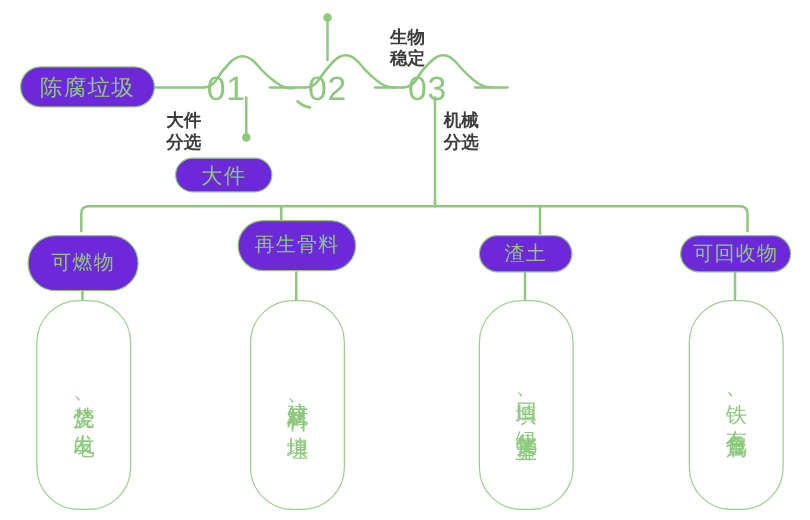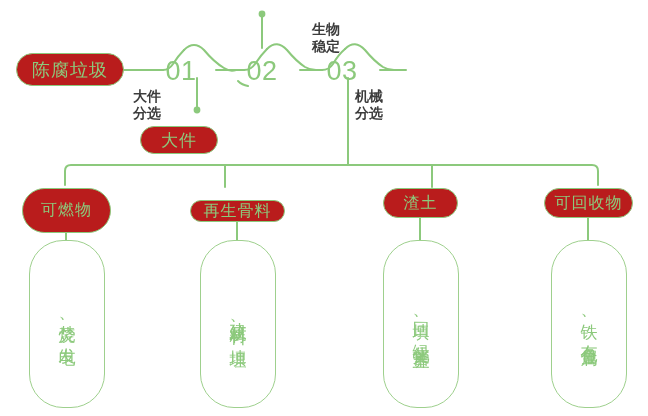--- a/index.html
+++ b/index.html
@@ -51,21 +51,21 @@
   }
   .pill-div {
     position: absolute;
     display: flex;
     align-items: center;
     justify-content: center;
     border: 1.6px solid #8cc97c;
     border-radius: 999px;
     color: #8cc97c;
     font-family: "Liberation Sans", "DejaVu Sans", sans-serif;
-    background: #b91c1c;
+    background: #6d28d9;
     box-sizing: border-box;
     letter-spacing: 1px;
   }
   .vbox-div {
     position: absolute;
     border: 1.6px solid #9ed08d;
     border-radius: 34px;
     background: #ffffff;
     box-sizing: border-box;
     display: flex;
@@ -137,21 +137,21 @@
   <div class="step-caption" style="left:133px; top:88px;">大件
 分选</div>
   <div class="step-caption" style="left:272px; top:21px;margin-left:40px;">生物
 稳定</div>
   <div class="step-caption" style="left:355px; top:88px;text-align:center;">机械
 分选</div>
 
   <div class="pill-div" style="left:22px; top:188px; width:89px; height:45px; font-size:16px;">
     <span>可燃物</span>
   </div>
-  <div class="pill-div" style="left:190px; top:200px; width:95px; height:22px; font-size:16px;">
+  <div class="pill-div" style="left:190px; top:176px; width:95px; height:41px; font-size:16px;">
     <span>再生骨料</span>
   </div>
   <div class="pill-div" style="left:383px; top:188px; width:75px; height:30px; font-size:16px;justify-content:center;">
     <span>渣土</span>
   </div>
   <div class="pill-div" style="left:544px; top:188px; width:89px; height:30px; font-size:16px;">
     <span>可回收物</span>
   </div>
 
   <div class="vbox-div" style="left:29px; top:240px; width:76px; height:168px;">

